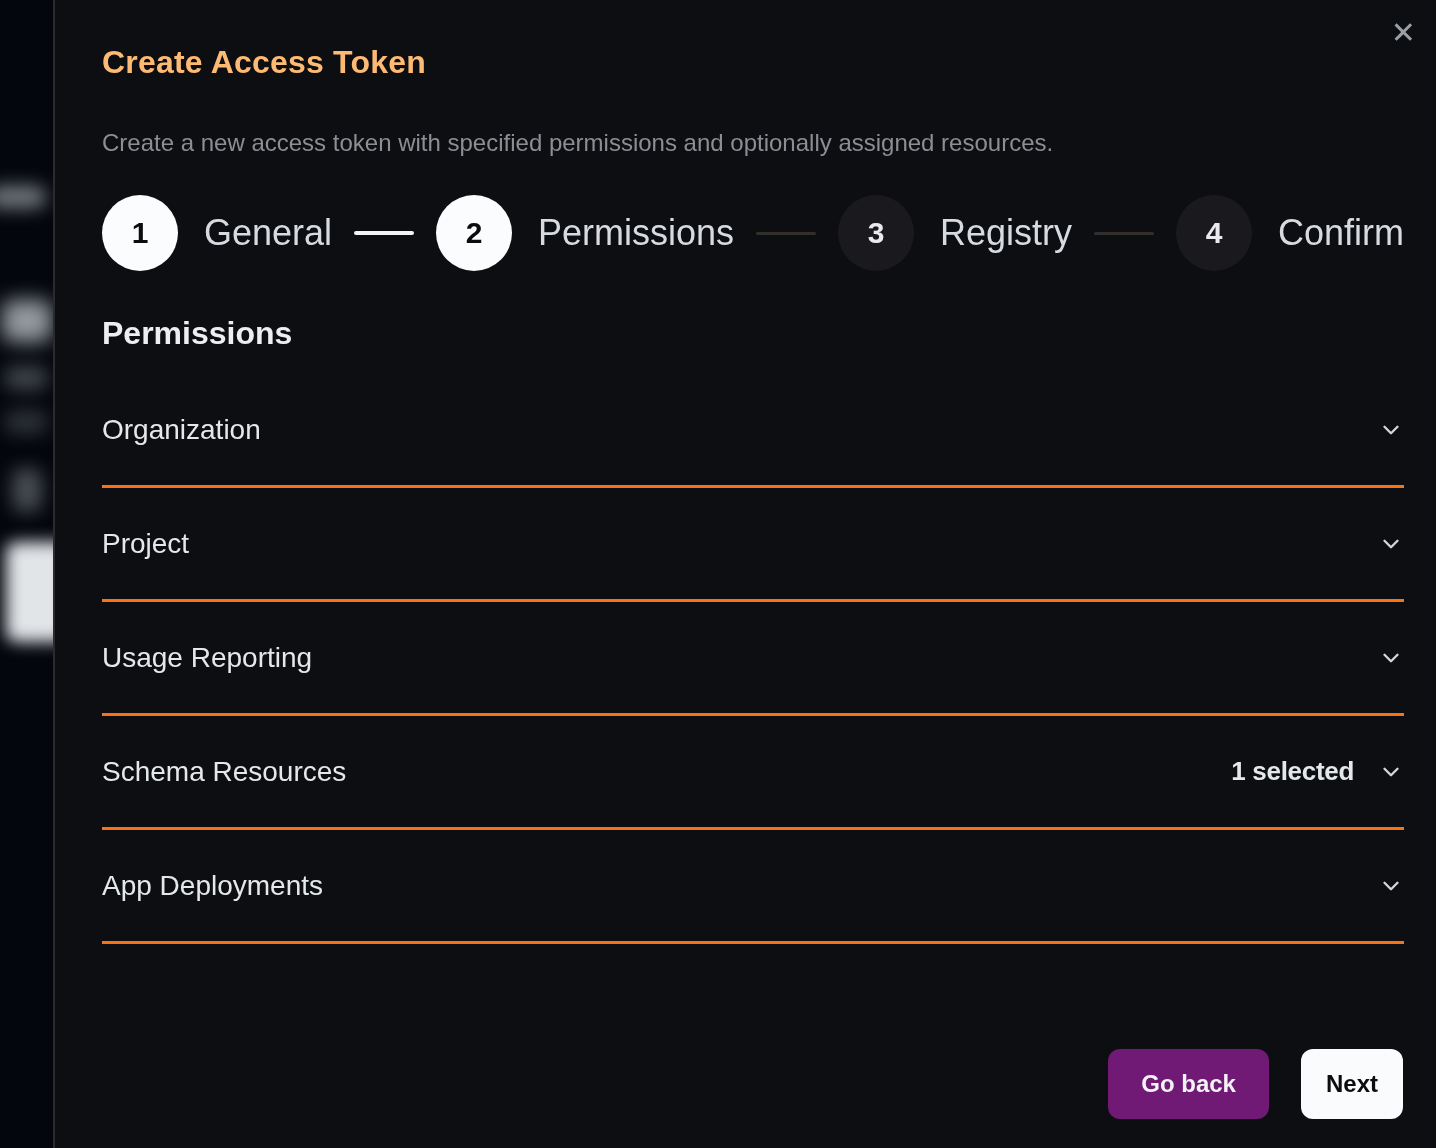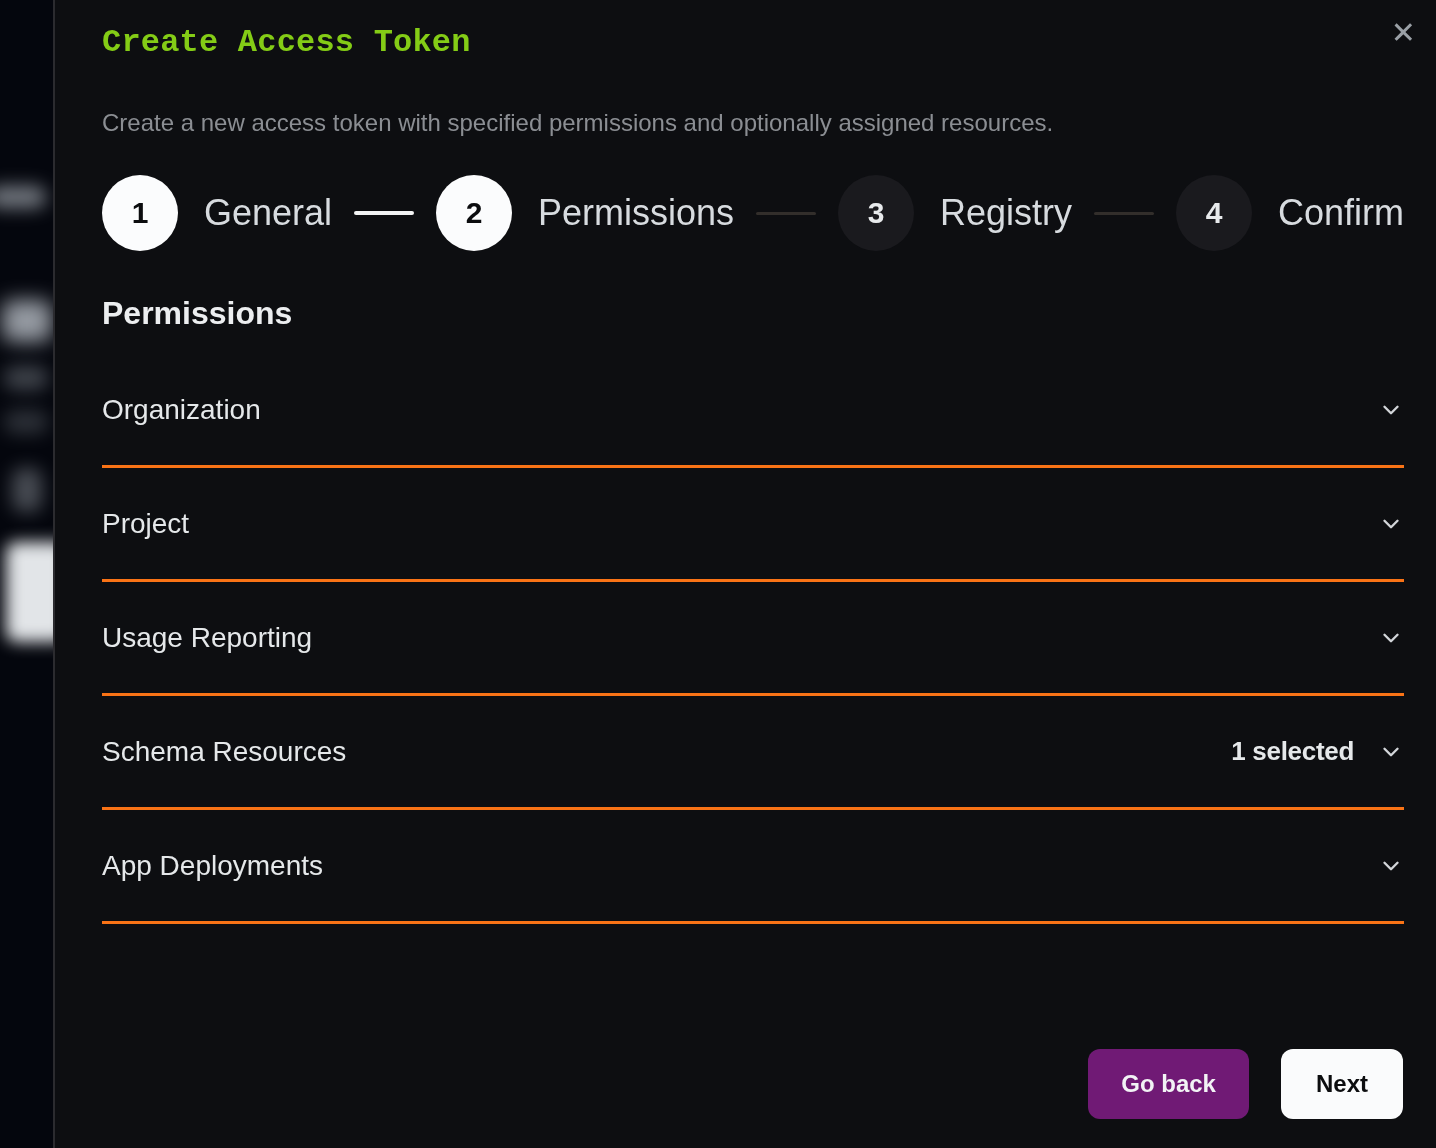--- a/index.html
+++ b/index.html
@@ -30,22 +30,22 @@
     background: #0d0e11;
     padding: 0 32px 0 47px;
   }
   .close-btn {
     position: absolute; top: 12px; right: 14px;
     background: none; border: none; padding: 6px; line-height: 1;
     color: #9aa0a6; font-size: 30px; cursor: pointer;
     font-family: "DejaVu Sans", sans-serif;
   }
   .modal-title {
-    margin: 24px 0 0; font-size: 32px; font-weight: 700;
-    color: #84cc16; letter-spacing: .2px; font-family: Liberation Mono, monospace;
+    margin: 44px 0 0; font-size: 32px; font-weight: 700;
+    color: #fdba74; letter-spacing: .2px;
   }
   .modal-subtitle {
     margin: 48px 0 0; font-size: 24px; font-weight: 400; color: #8b8e93;
   }
 
   
   .stepper { margin-top: 38px; display: flex; align-items: center; height: 76px; }
   .step { display: flex; align-items: center; gap: 26px; cursor: pointer; }
   .circle {
     width: 76px; height: 76px; border-radius: 50%; flex: 0 0 auto;
@@ -73,21 +73,21 @@
   .selection-count { font-size: 26px; font-weight: 600; color: #e5e8ea; letter-spacing: -0.3px; }
   .chevron { display: flex; align-items: center; }
 
   
   .footer { position: absolute; right: 33px; bottom: 29px; display: flex; gap: 32px; }
   .btn {
     height: 70px; border: none; border-radius: 12px;
     font-size: 24px; font-weight: 600; font-family: inherit; cursor: pointer;
   }
   .btn-secondary { background: #701a75; color: #f2f3f5; padding: 0 33px; }
-  .btn-primary   { background: #fafbfc; color: #0c0d0f; padding: 0 35px; }
+  .btn-primary   { background: #fafbfc; color: #0c0d0f; padding: 0 25px; }
 </style>
 </head>
 <body>
 
 <div class="backdrop">
   <div class="blob blob-1"></div>
   <div class="blob blob-2"></div>
   <div class="blob blob-3"></div>
   <div class="blob blob-4"></div>
   <div class="blob blob-5"></div>

